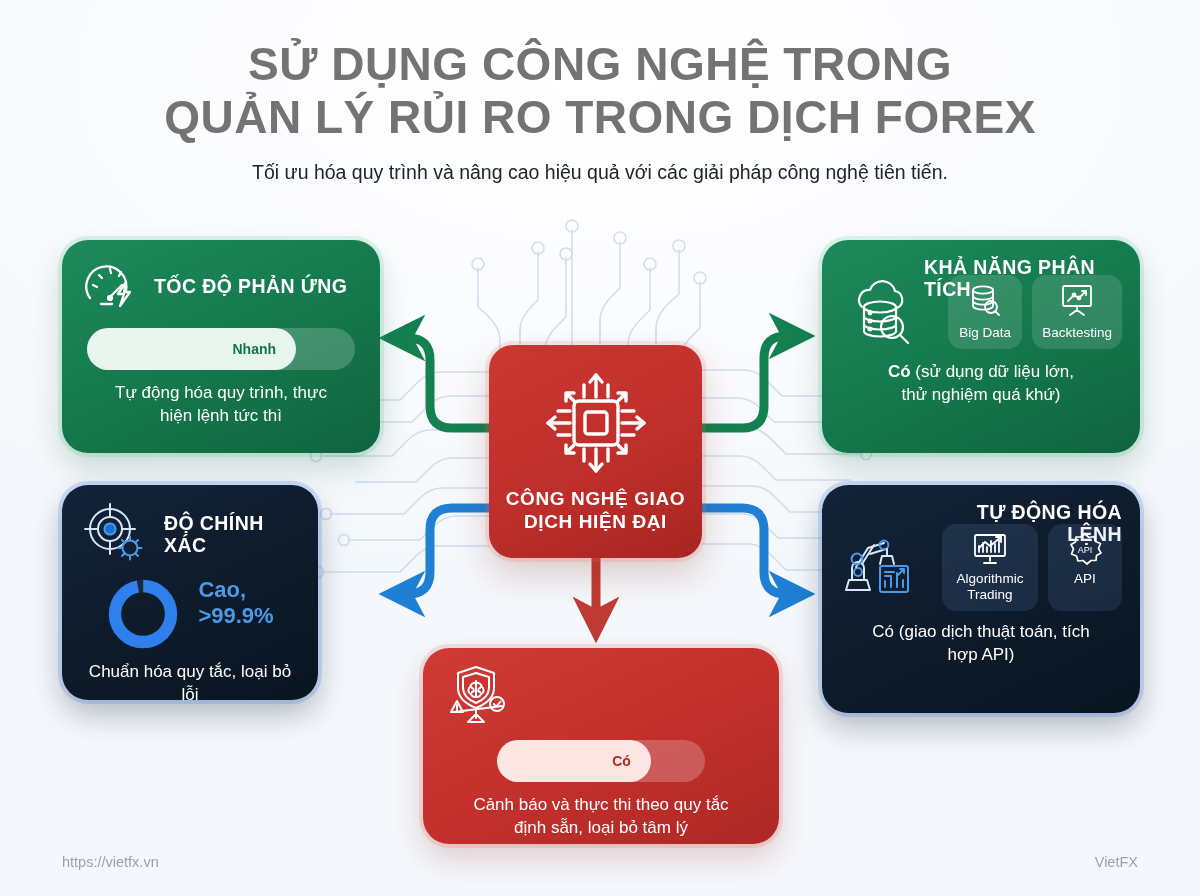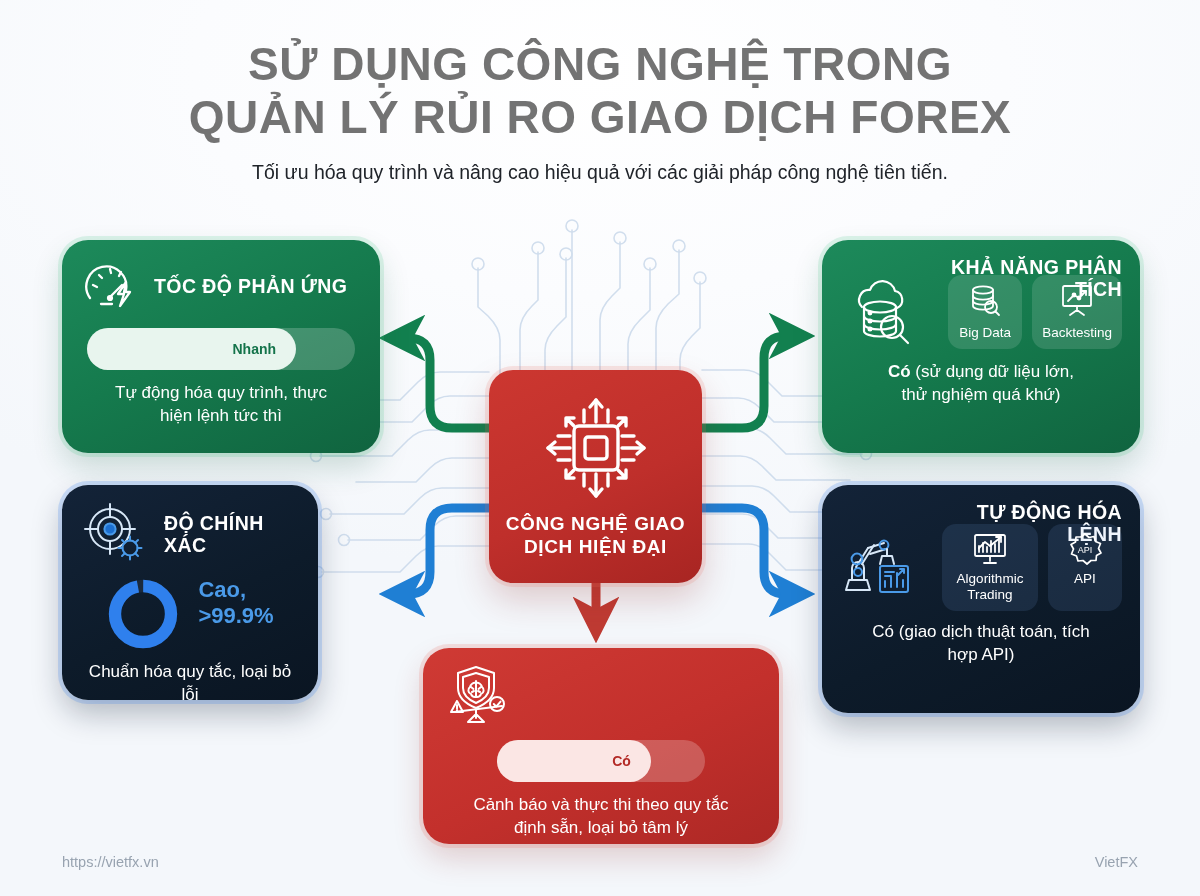--- a/index.html
+++ b/index.html
@@ -84,21 +84,20 @@
   .donut-text{ font-size:22px; font-weight:700; color:#4a9ae8; line-height:1.2; }
 
   
   .hub{
     position:absolute; left:489px; top:345px; width:213px; height:213px;
     border-radius:24px;
     background:linear-gradient(155deg,#cc3730 0%,#bf2f2b 55%,#a82522 100%);
     box-shadow:0 0 0 4px rgba(235,110,100,.16), 0 16px 34px rgba(140,35,30,.22);
     display:flex; flex-direction:column; align-items:center; justify-content:flex-start;
     padding-top:22px;
-    margin-top:25px;
   }
   .hub-title{
     margin-top:8px; text-align:center; color:#fff; font-weight:700;
     font-size:19px; letter-spacing:.6px; line-height:1.22;
   }
 
   
   .footer{ position:absolute; left:0; bottom:26px; width:1200px; padding:0 62px;
            display:flex; justify-content:space-between; }
   .footer span{ font-size:14.5px; color:#98a3b0; }
@@ -177,21 +176,21 @@
 
     <path d="M489 508 L452 508 Q430 508 430 530 L430 572 Q430 594 408 594 L402 594" fill="none" stroke="#1f7fd4" stroke-width="9" stroke-linecap="round" marker-end="url(#ar-blue)"></path>
 
     <path d="M702 508 L742 508 Q764 508 764 530 L764 572 Q764 594 786 594 L792 594" fill="none" stroke="#1f7fd4" stroke-width="9" stroke-linecap="round" marker-end="url(#ar-blue)"></path>
 
     <path d="M596 558 L596 620" fill="none" stroke="#bf3b33" stroke-width="9" stroke-linecap="round" marker-end="url(#ar-red)"></path>
   </svg>
 
   <div class="header">
     <div class="title-line">SỬ DỤNG CÔNG NGHỆ TRONG</div>
-    <div class="title-line">QUẢN LÝ RỦI RO GIAO DỊCH FOREX</div>
+    <div class="title-line">QUẢN LÝ RỦI RO TRONG DỊCH FOREX</div>
     <div class="subtitle">Tối ưu hóa quy trình và nâng cao hiệu quả với các giải pháp công nghệ tiên tiến.</div>
   </div>
 
   <div class="card green" style="left:62px; top:240px; width:318px; height:213px;">
     <div class="card-inner">
       <div class="card-head">
         <svg class="card-icon" width="58" height="52" viewBox="0 0 58 52" fill="none" stroke="#fff" stroke-width="2.3" stroke-linecap="round" stroke-linejoin="round">
           <path d="M6 38 A20 20 0 1 1 42 30"></path>
           <path d="M9 25 L13 27 M15 15 L18 18 M26 9 L27 13 M37 12 L35 16"></path>
           <circle cx="26" cy="38" r="3.1" fill="#fff" stroke="none"></circle>
@@ -208,21 +207,21 @@
       </div>
       <div class="card-desc">
         <span>Tự động hóa quy trình, thực</span><br>
         <span>hiện lệnh tức thì</span>
       </div>
     </div>
   </div>
 
   <div class="card green" style="left:822px; top:240px; width:318px; height:213px;">
     <div class="card-inner" style="padding:16px 18px 16px;">
-      <div class="card-title" style="text-align:right; margin-left:84px;">KHẢ NĂNG PHÂN TÍCH</div>
+      <div class="card-title" style="text-align:left; margin-left:84px;">KHẢ NĂNG PHÂN TÍCH</div>
       <div style="display:flex; align-items:flex-start; margin-top:-26px;">
         <svg class="card-icon" width="78" height="78" viewBox="0 0 78 78" fill="none" stroke="#fff" stroke-width="2.2" stroke-linecap="round" stroke-linejoin="round">
           <path d="M22 32 A10 10 0 0 1 30 15 A13 13 0 0 1 55 16 A9 9 0 0 1 57 33"></path>
           <ellipse cx="40" cy="32" rx="16" ry="5.5"></ellipse>
           <path d="M24 32 L24 56 A16 5.5 0 0 0 56 56 L56 32"></path>
           <path d="M24 41 A16 5.5 0 0 0 56 41"></path>
           <path d="M24 49 A16 5.5 0 0 0 56 49"></path>
           <circle cx="30" cy="38" r="1.4" fill="#fff"></circle>
           <circle cx="30" cy="46" r="1.4" fill="#fff"></circle>
           <circle cx="30" cy="54" r="1.4" fill="#fff"></circle>

